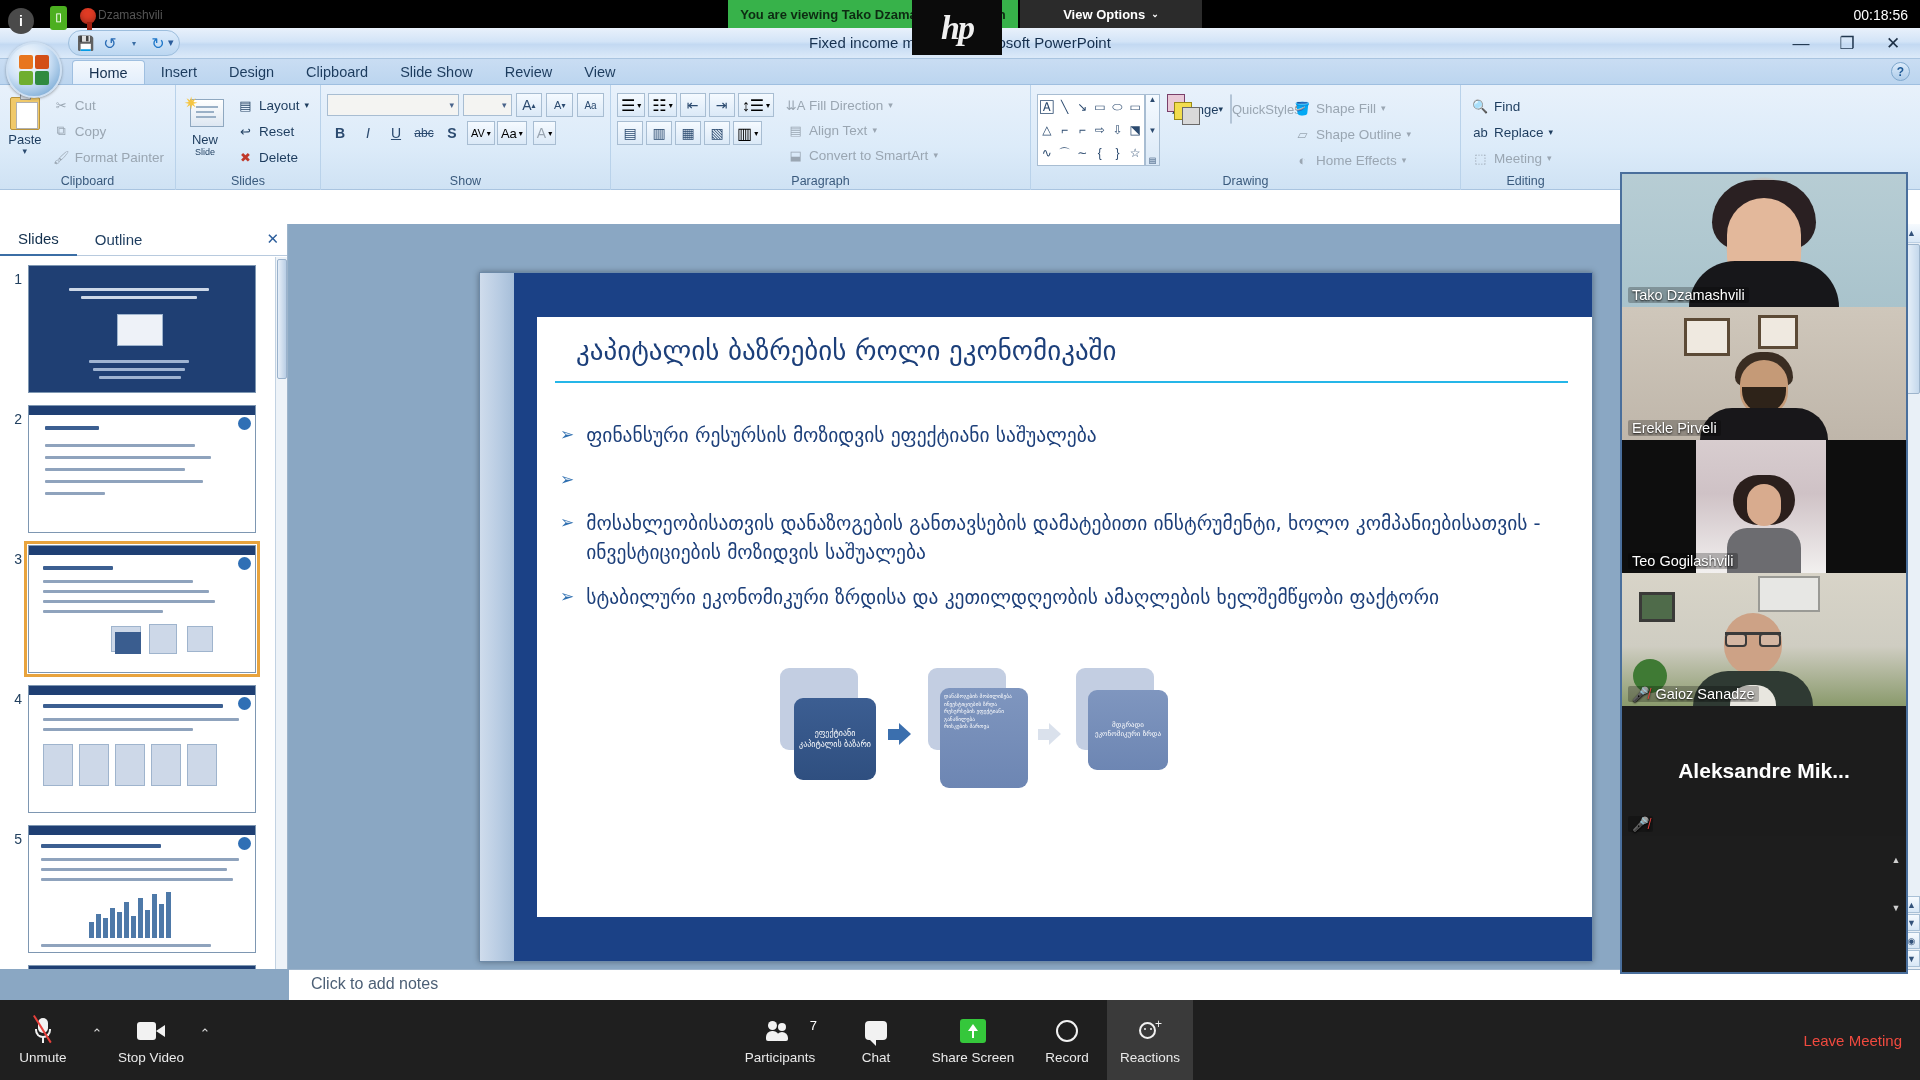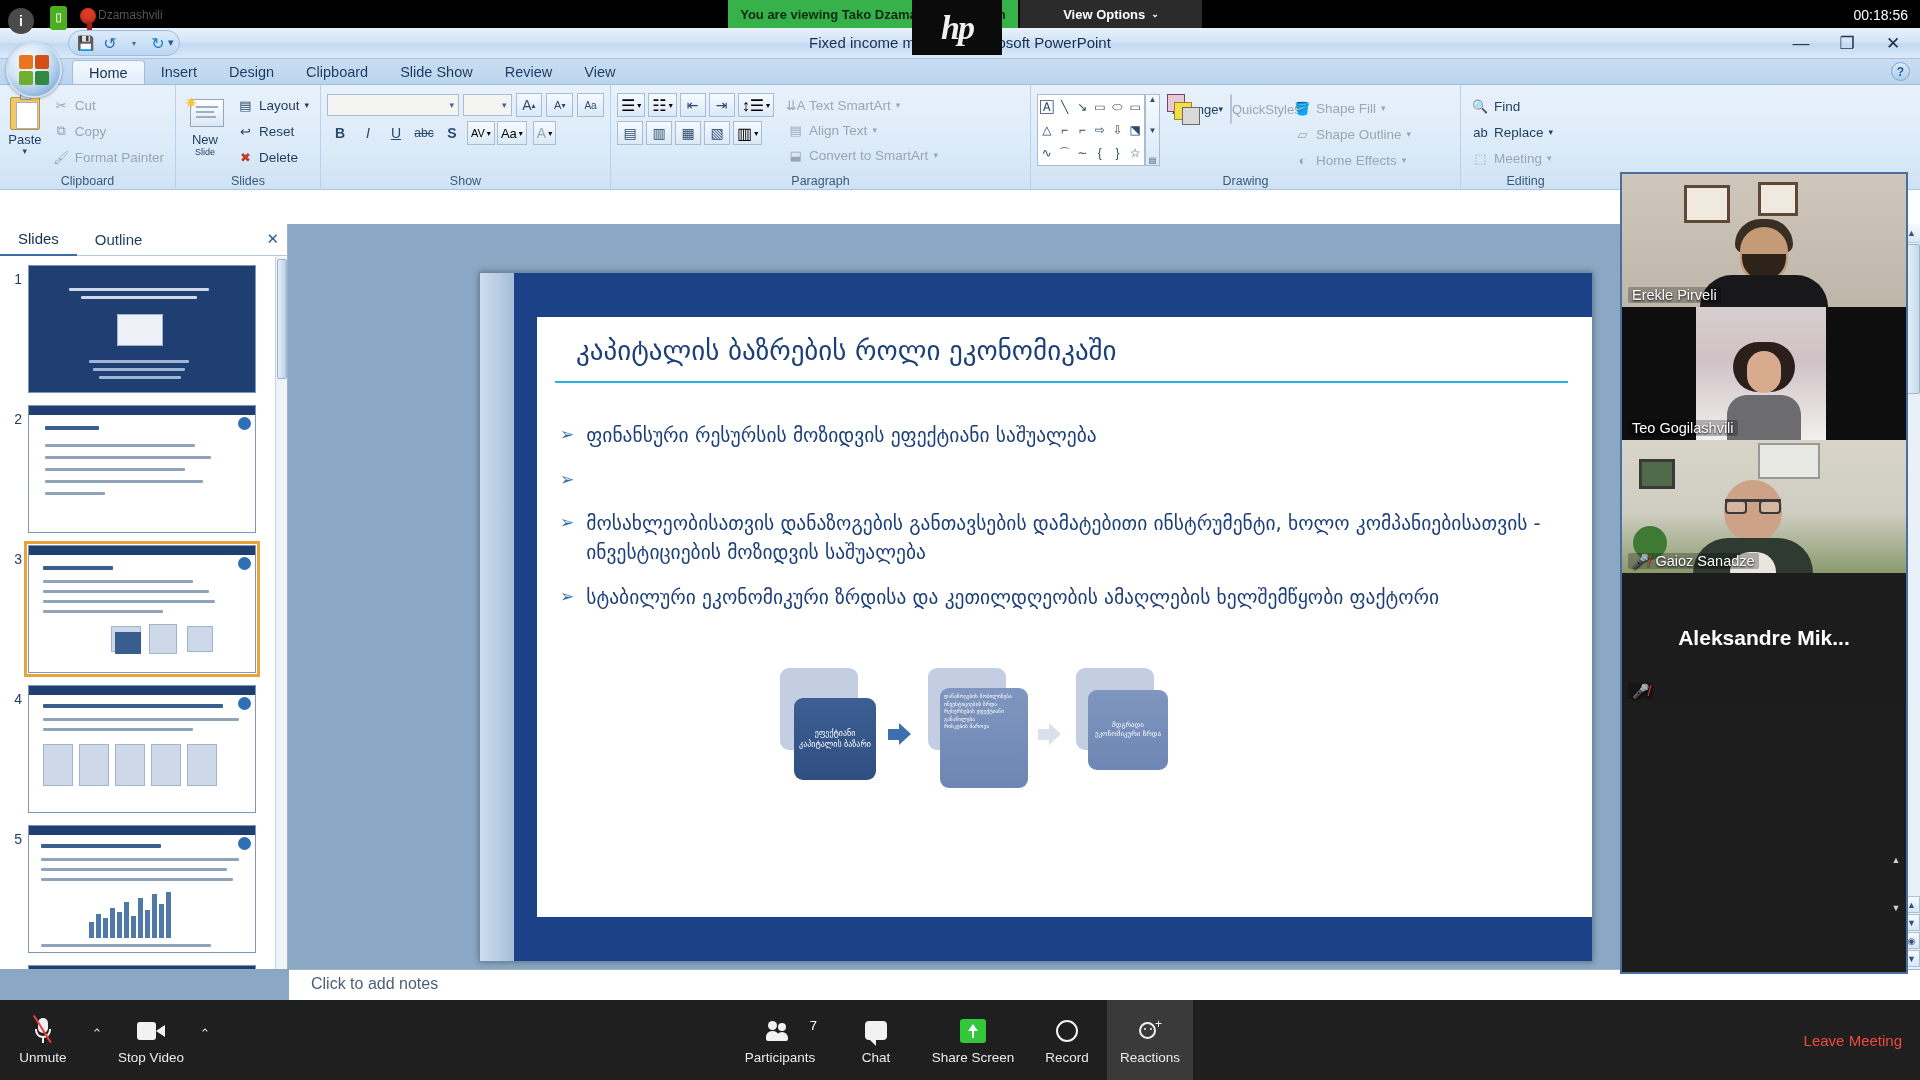--- a/index.html
+++ b/index.html
@@ -628,21 +628,21 @@
                 </div>
               <div class="split-btn">
                   <span>▥</span>
                   <span style="font-size:8px">▾</span>
                 </div>
             </div>
           </div>
           <div style="display:flex;flex-direction:column;gap:1px">
             <div class="small-btn">
               <span class="si">⇊A</span>
-              <span>Text SmartArt</span>
+              <span>Fill Direction</span>
               <span style="font-size:9px">▾</span>
             </div>
             <div class="small-btn">
               <span class="si">▤</span>
               <span>Align Text</span>
               <span style="font-size:9px">▾</span>
             </div>
             <div class="small-btn">
               <span class="si">⬓</span>
               <span>Convert to SmartArt</span>
@@ -917,20 +917,30 @@
           <div class="cs-small" style="bottom:2px">▼</div>
         </div>
       </div>
 
       <div class="notes-left"></div>
       <div class="notes">Click to add notes</div>
     </div>
   </div>
 
   <div class="video-panel">
+    <div class="vtile" style="height:133px">
+      <div class="ph1">
+        <div class="hair"></div>
+          <div class="face"></div>
+          <div class="torso"></div>
+      </div>
+      <div class="vname">
+        <span>Tako Dzamashvili</span>
+      </div>
+    </div>
 
     <div class="vtile" style="height:133px">
       <div class="ph3">
         <div class="frame1"></div>
           <div class="frame2"></div>
         <div class="hair"></div>
           <div class="face"></div>
           <div class="beard"></div>
           <div class="torso"></div>
       </div>

